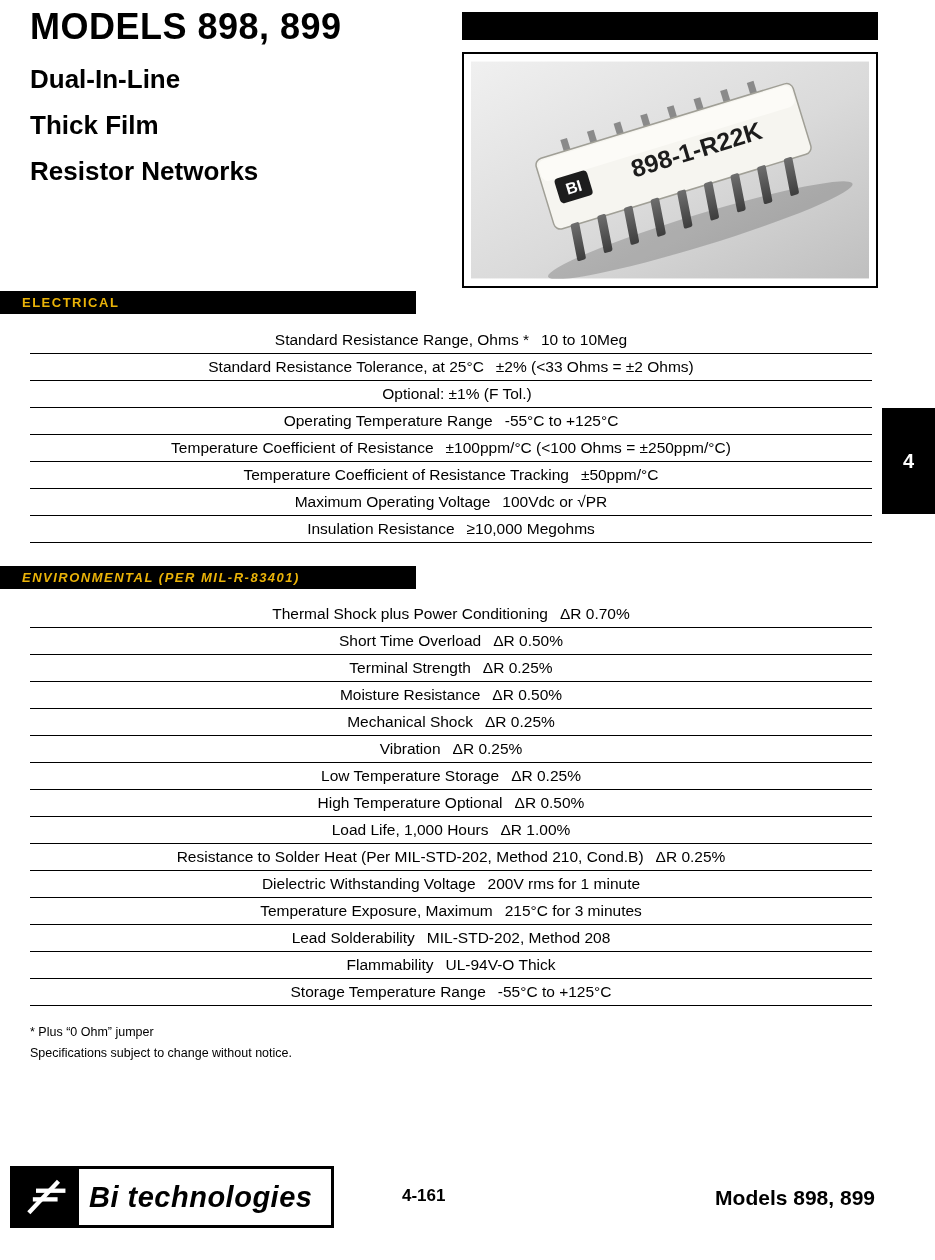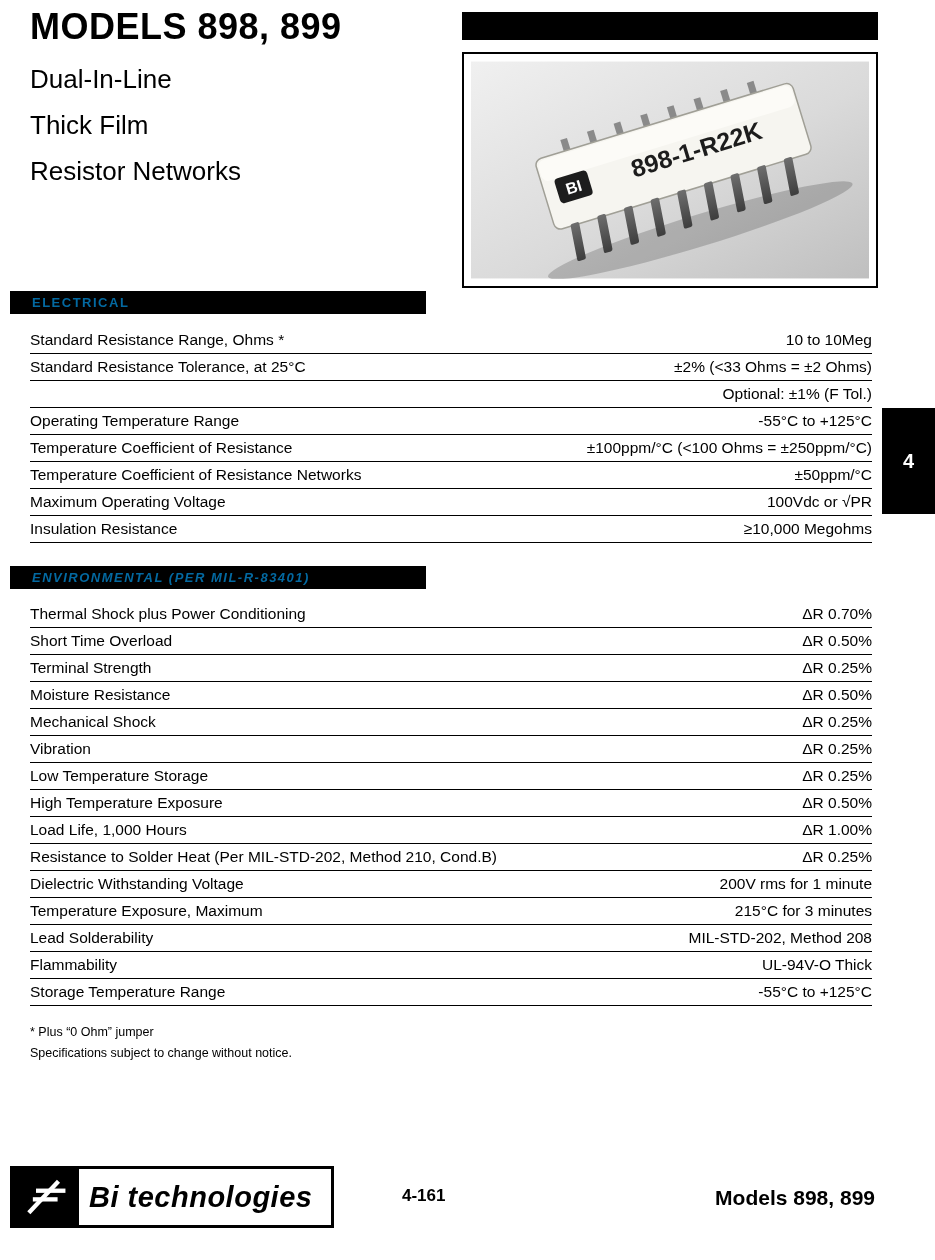--- a/index.html
+++ b/index.html
@@ -7,40 +7,40 @@
   body {
     width:935px; height:1260px; position:relative;
     font-family:"Liberation Sans", sans-serif; color:#000; overflow:hidden;
   }
   .page-title {
     position:absolute; left:30px; top:6px;
     font-size:36px; font-weight:900; letter-spacing:.5px;
   }
   .subtitle {
     position:absolute; left:30px; top:56px;
-    font-size:26px; font-weight:400; line-height:46px;
+    font-size:26px; font-weight:700; line-height:46px;
   }
   .topbar { position:absolute; left:462px; top:12px; width:416px; height:28px; background:#000; }
   .photo-frame {
     position:absolute; left:462px; top:52px; width:416px; height:236px;
     border:2px solid #000; background:#fff; padding:7px;
   }
   .photo-frame svg { width:100%; height:100%; display:block; }
   .section-bar {
-    position:absolute; left:10px; width:416px; height:23px;
-    background:#000; color:#0369a1; font-size:13px; font-weight:bold;
+    position:absolute; left:0; width:416px; height:23px;
+    background:#000; color:#eab308; font-size:13px; font-weight:bold;
     letter-spacing:1.5px; line-height:23px; padding-left:22px;
   }
   #electrical-bar { top:291px; }
   #environmental-bar { top:566px;font-style:italic; }
   .spec-table { position:absolute; left:30px; width:842px; }
   #electrical-table { top:327px; }
   #environmental-table { top:601px; }
   .spec-row {
-    display:flex; justify-content:space-between; align-items:baseline;
+    display:flex; justify-content:center; align-items:baseline;
     border-bottom:1.5px solid #000; padding:4px 0 4px;
     font-size:15.5px; min-height:26px;
   }
   .spec-label { text-align:left; padding-right:12px; }
   .spec-value { text-align:right; white-space:nowrap; }
   .side-tab {
     position:absolute; right:0; top:408px; width:53px; height:106px;
     background:#000; color:#fff; display:flex; align-items:center; justify-content:center;
     font-size:20px; font-weight:bold;
   }
@@ -136,21 +136,21 @@
     </div>
     <div class="spec-row">
       <span class="spec-label">Operating Temperature Range</span>
       <span class="spec-value">-55°C to +125°C</span>
     </div>
     <div class="spec-row">
       <span class="spec-label">Temperature Coefficient of Resistance</span>
       <span class="spec-value">±100ppm/°C (&lt;100 Ohms = ±250ppm/°C)</span>
     </div>
     <div class="spec-row">
-      <span class="spec-label">Temperature Coefficient of Resistance Networks</span>
+      <span class="spec-label">Temperature Coefficient of Resistance Tracking</span>
       <span class="spec-value">±50ppm/°C</span>
     </div>
     <div class="spec-row">
       <span class="spec-label">Maximum Operating Voltage</span>
       <span class="spec-value">100Vdc or √PR</span>
     </div>
     <div class="spec-row">
       <span class="spec-label">Insulation Resistance</span>
       <span class="spec-value">≥10,000 Megohms</span>
     </div>
@@ -182,21 +182,21 @@
     </div>
     <div class="spec-row">
       <span class="spec-label">Vibration</span>
       <span class="spec-value">ΔR 0.25%</span>
     </div>
     <div class="spec-row">
       <span class="spec-label">Low Temperature Storage</span>
       <span class="spec-value">ΔR 0.25%</span>
     </div>
     <div class="spec-row">
-      <span class="spec-label">High Temperature Exposure</span>
+      <span class="spec-label">High Temperature Optional</span>
       <span class="spec-value">ΔR 0.50%</span>
     </div>
     <div class="spec-row">
       <span class="spec-label">Load Life, 1,000 Hours</span>
       <span class="spec-value">ΔR 1.00%</span>
     </div>
     <div class="spec-row">
       <span class="spec-label">Resistance to Solder Heat (Per MIL-STD-202, Method 210, Cond.B)</span>
       <span class="spec-value">ΔR 0.25%</span>
     </div>

